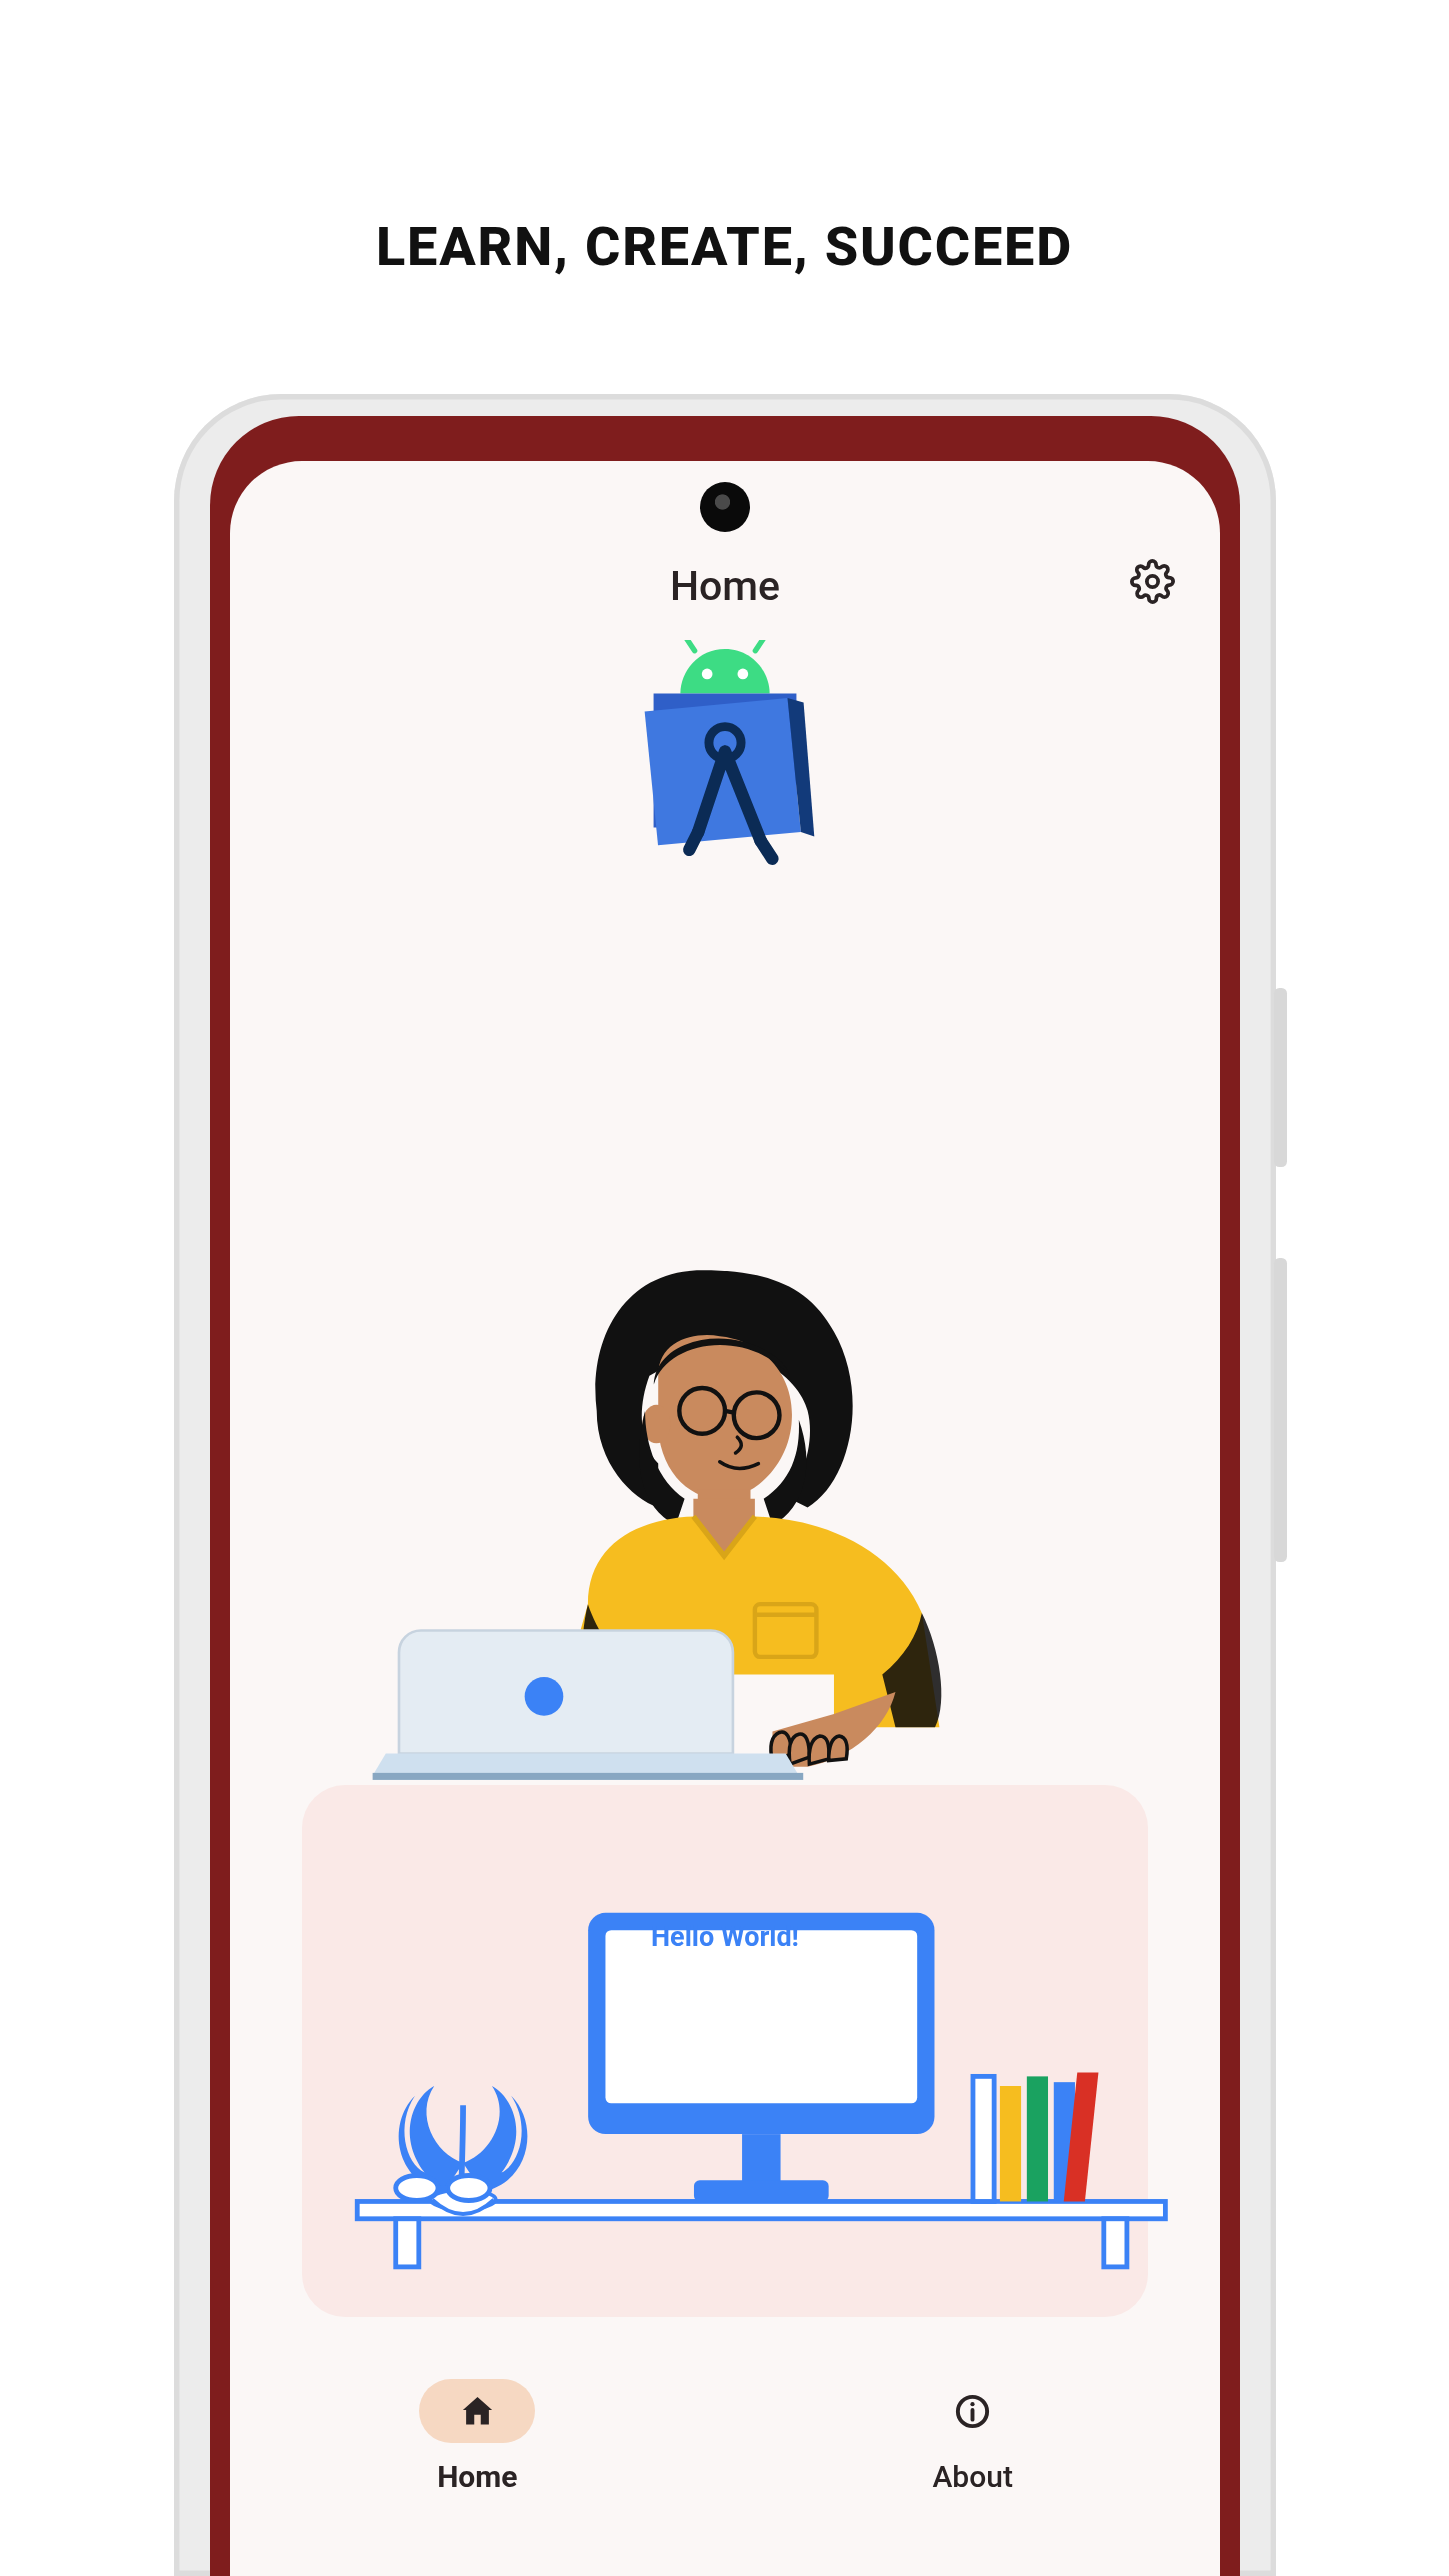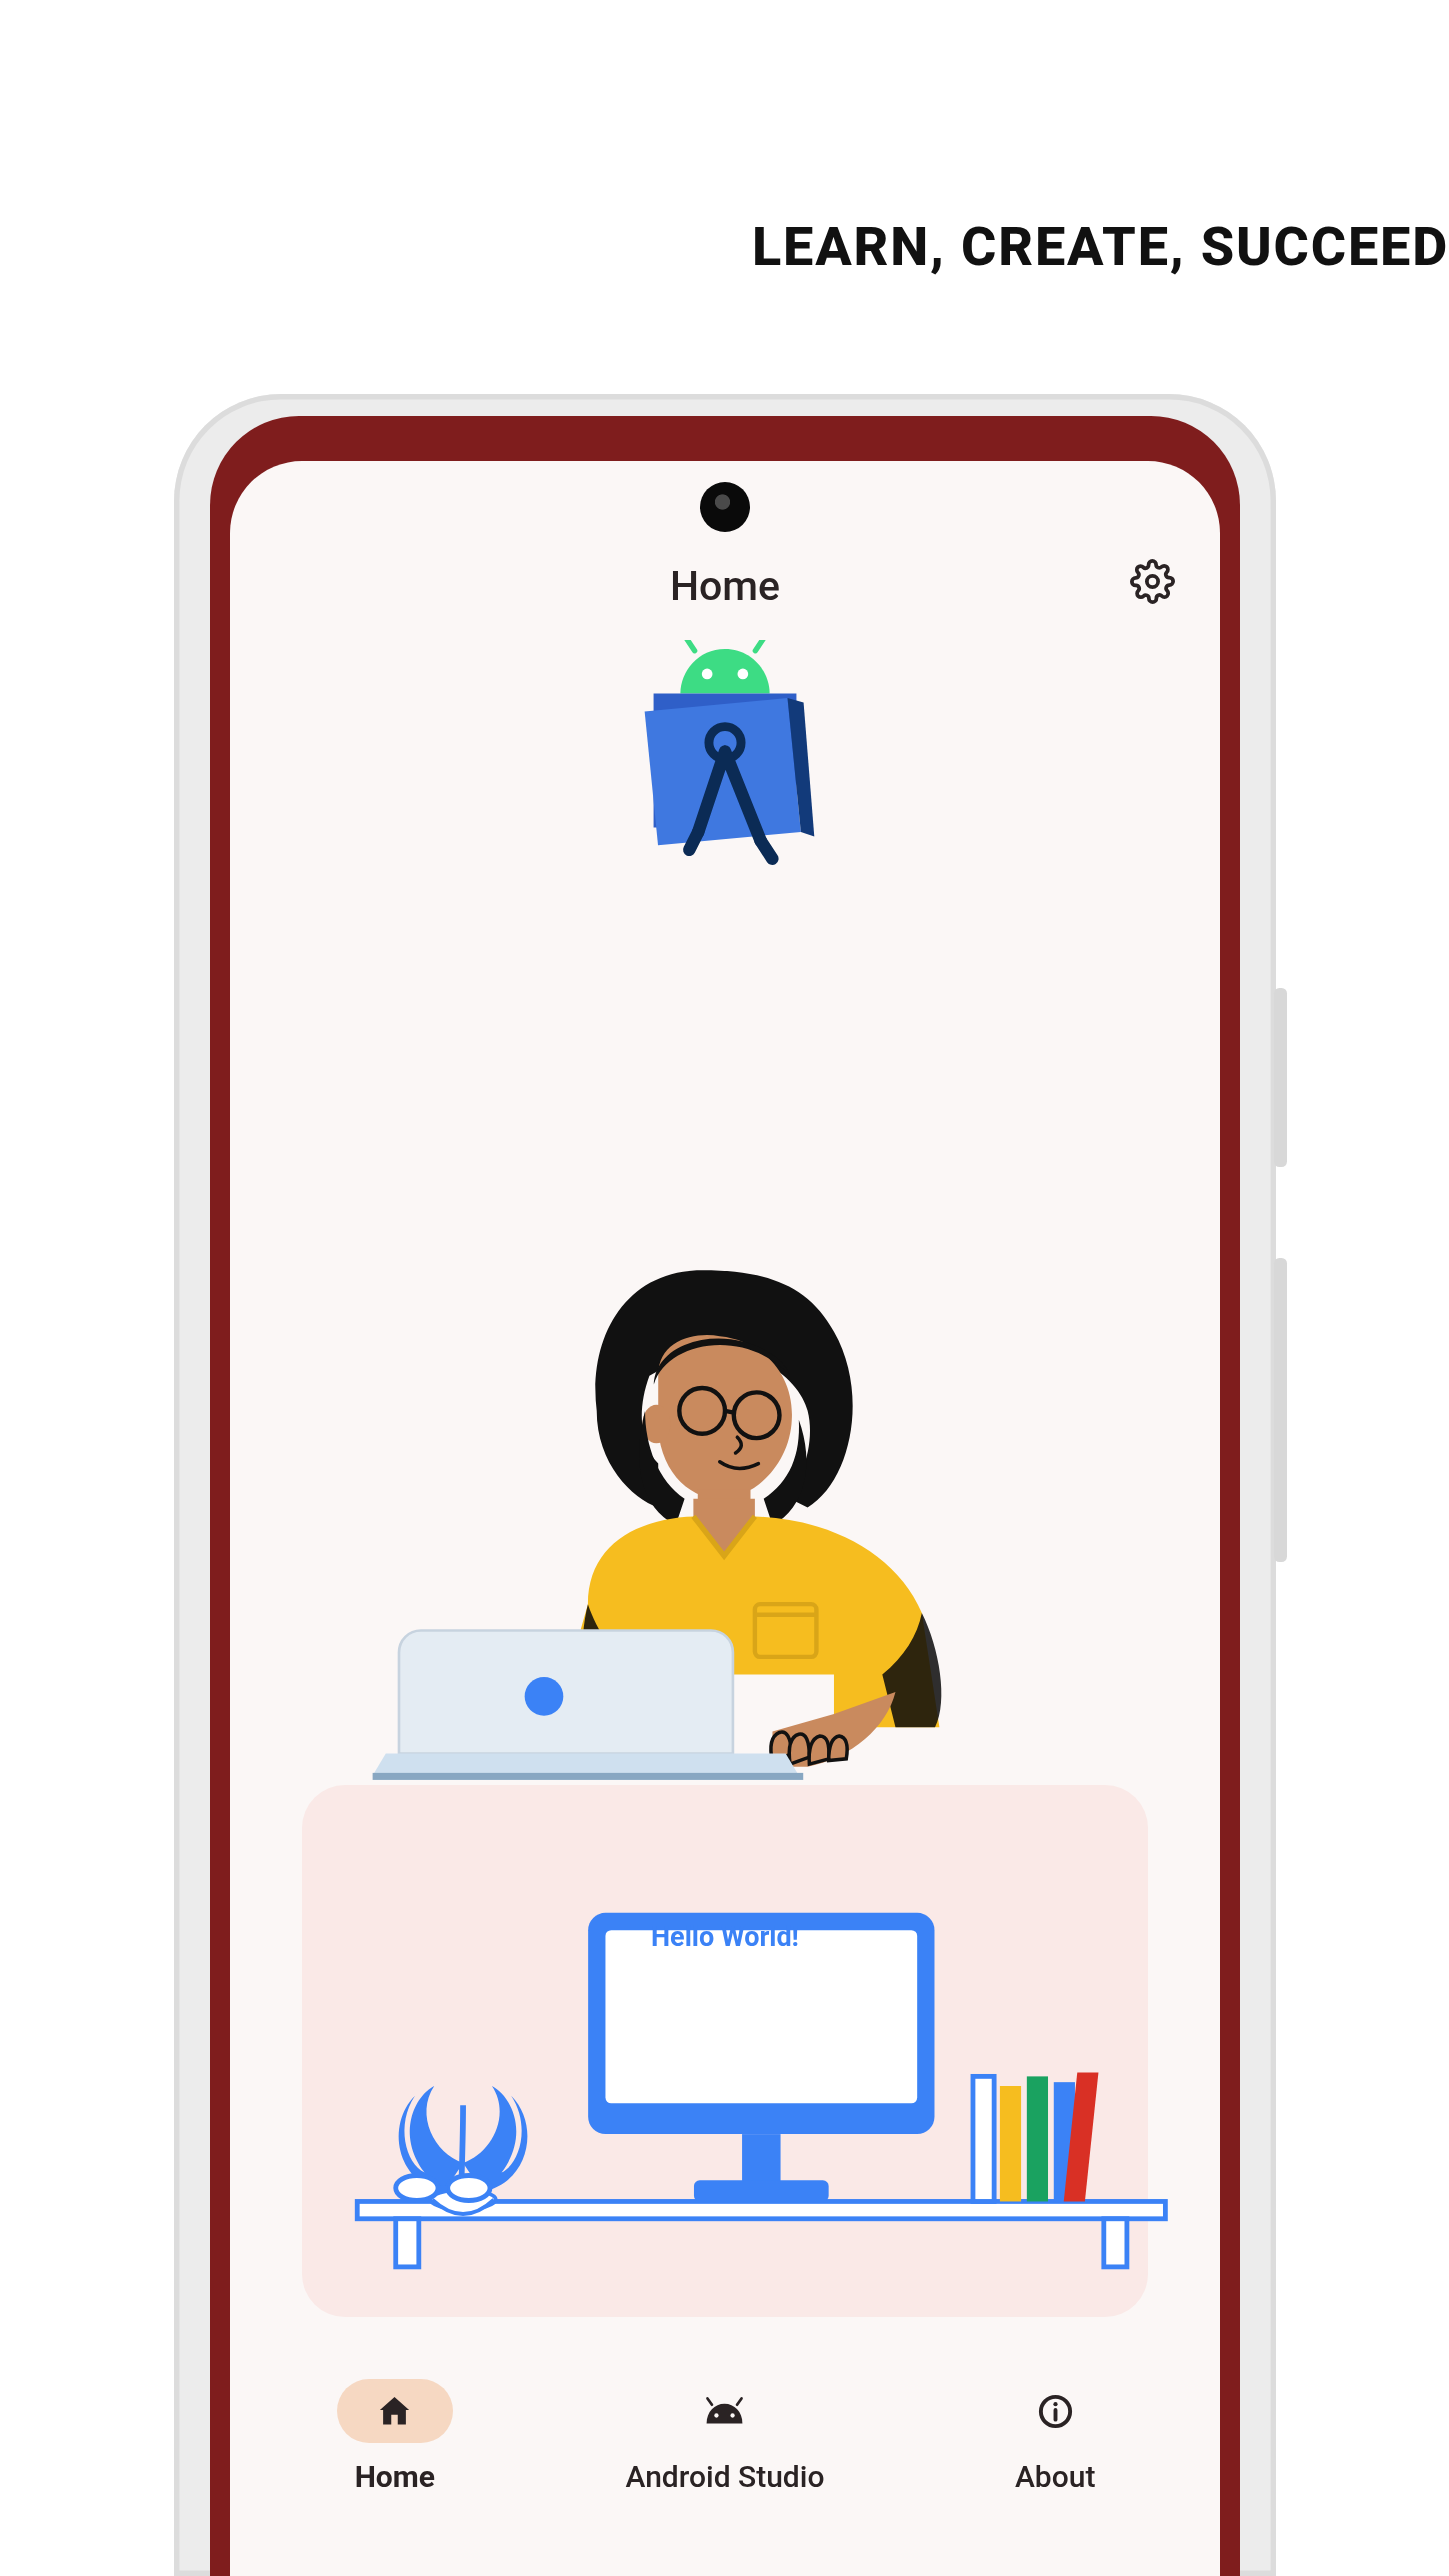--- a/index.html
+++ b/index.html
@@ -2,21 +2,21 @@
 <html style="font-size:14.3px"><head>
 <meta charset="utf-8">
 <style>
   * { box-sizing: border-box; margin: 0; padding: 0; }
   html, body { width: 1449px; height: 2576px; background: #ffffff; font-family: -apple-system, BlinkMacSystemFont, "Segoe UI", Roboto, Helvetica, Arial, sans-serif; }
   .page { width: 1449px; height: 2576px; position: relative; }
 
   .tagline {
     position: absolute;
     top: 215px; left: 0; width: 100%;
-    text-align: right;
+    text-align: center;
     font-size: 54px;
     font-weight: 800;
     letter-spacing: 1.8px;
     color: #111;
   }
 
   
   .device-outer {
     position: absolute;
     left: 174px; top: 394px;
@@ -265,32 +265,20 @@
         </div>
 
         <div class="bottom-nav">
           <div class="nav-item">
             <div class="nav-icon-pill active">
               <svg class="i" width="39" height="39" viewBox="0 0 24 24" fill="#2a2324">
                 <path d="M12 3 L3 11 h2 v9 h5 v-6 h4 v6 h5 v-9 h2 Z"></path>
               </svg>
             </div>
             <div class="nav-label active">Home</div>
-          </div>
-          <div class="nav-item">
-            <div class="nav-icon-pill">
-              <svg class="i" width="43" height="30" viewBox="0 0 48 28" fill="#2a2324">
-                <path d="M24 6 C13 6 4 15 4 28 L44 28 C44 15 35 6 24 6 Z"></path>
-                <circle cx="15" cy="19" r="2.4" fill="#fbf7f6"></circle>
-                <circle cx="33" cy="19" r="2.4" fill="#fbf7f6"></circle>
-                <line x1="10" y1="7" x2="5" y2="0" stroke="#2a2324" stroke-width="3" stroke-linecap="round"></line>
-                <line x1="38" y1="7" x2="43" y2="0" stroke="#2a2324" stroke-width="3" stroke-linecap="round"></line>
-              </svg>
-            </div>
-            <div class="nav-label">Android Studio</div>
           </div>
           <div class="nav-item">
             <div class="nav-icon-pill">
               <svg class="i" width="39" height="39" viewBox="0 0 24 24" fill="none" stroke="#2a2324" stroke-width="2.4">
                 <circle cx="12" cy="12" r="9"></circle>
                 <line x1="12" y1="11" x2="12" y2="17" stroke-linecap="round"></line>
                 <circle cx="12" cy="7.5" r="1.3" fill="#2a2324" stroke="none"></circle>
               </svg>
             </div>
             <div class="nav-label">About</div>

